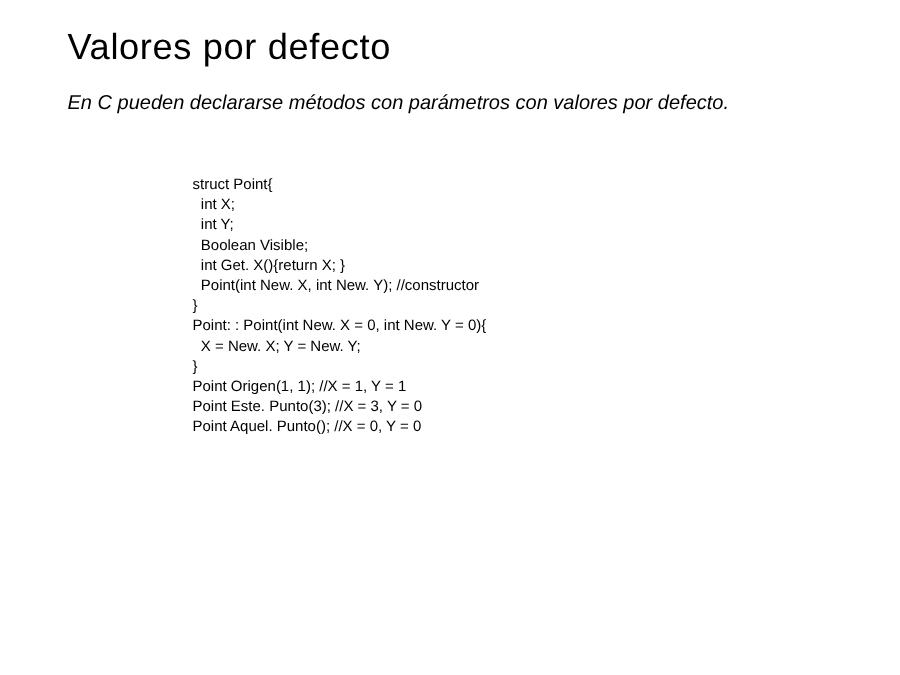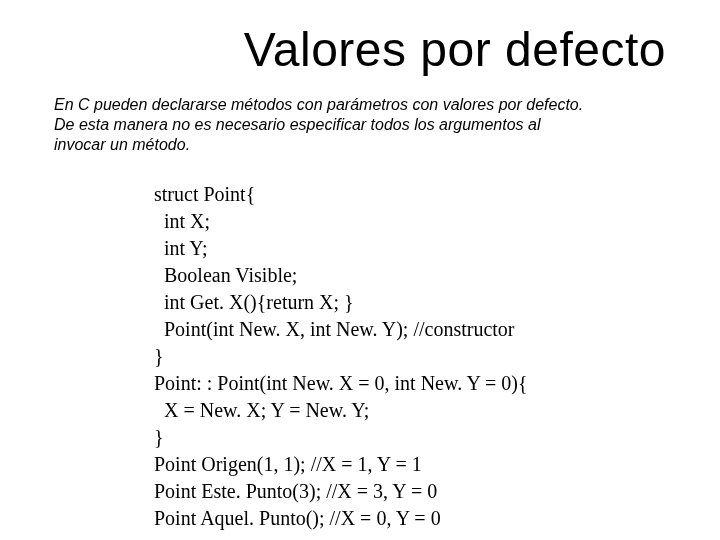--- a/index.html
+++ b/index.html
@@ -11,51 +11,50 @@
     font-family: Arial, Helvetica, sans-serif;
     color: #000000;
   }
   .slide {
     width: 720px;
     height: 540px;
     box-sizing: border-box;
     padding: 22px 54px 20px 54px;
   }
   .title {
-    font-size: 48px;
+    font-size: 29px;
     font-weight: 400;
-    text-align: right;
+    text-align: left;
     margin: 0 0 18px 0;
     letter-spacing: 0.5px;
   }
   .intro {
     font-size: 16px;
     line-height: 1.25;
     margin-bottom: 26px;
     font-style: italic;
   }
   .code {
-    font-family: Liberation Serif, serif;
-    font-size: 20px;
+    font-family: Liberation Sans, sans-serif;
+    font-size: 12px;
     line-height: 1.35;
     white-space: pre;
     margin-left: 100px;
   }
 </style>
 </head>
 <body>
 
 <div class="slide">
 
   <h1 class="title">Valores por defecto</h1>
 
   <div class="intro">
     <span>En C pueden declararse métodos con parámetros con valores por defecto.</span><br>
-    <span>De esta manera no es necesario especificar todos los argumentos al</span><br>
-    <span>invocar un método.</span>
+    <br>
   </div>
 
   <div class="code"><span>struct Point{</span>
 <span>  int X;</span>
 <span>  int Y;</span>
 <span>  Boolean Visible;</span>
 <span>  int Get. X(){return X; }</span>
 <span>  Point(int New. X, int New. Y); //constructor</span>
 <span>}</span>
 <span>Point: : Point(int New. X = 0, int New. Y = 0){</span>

